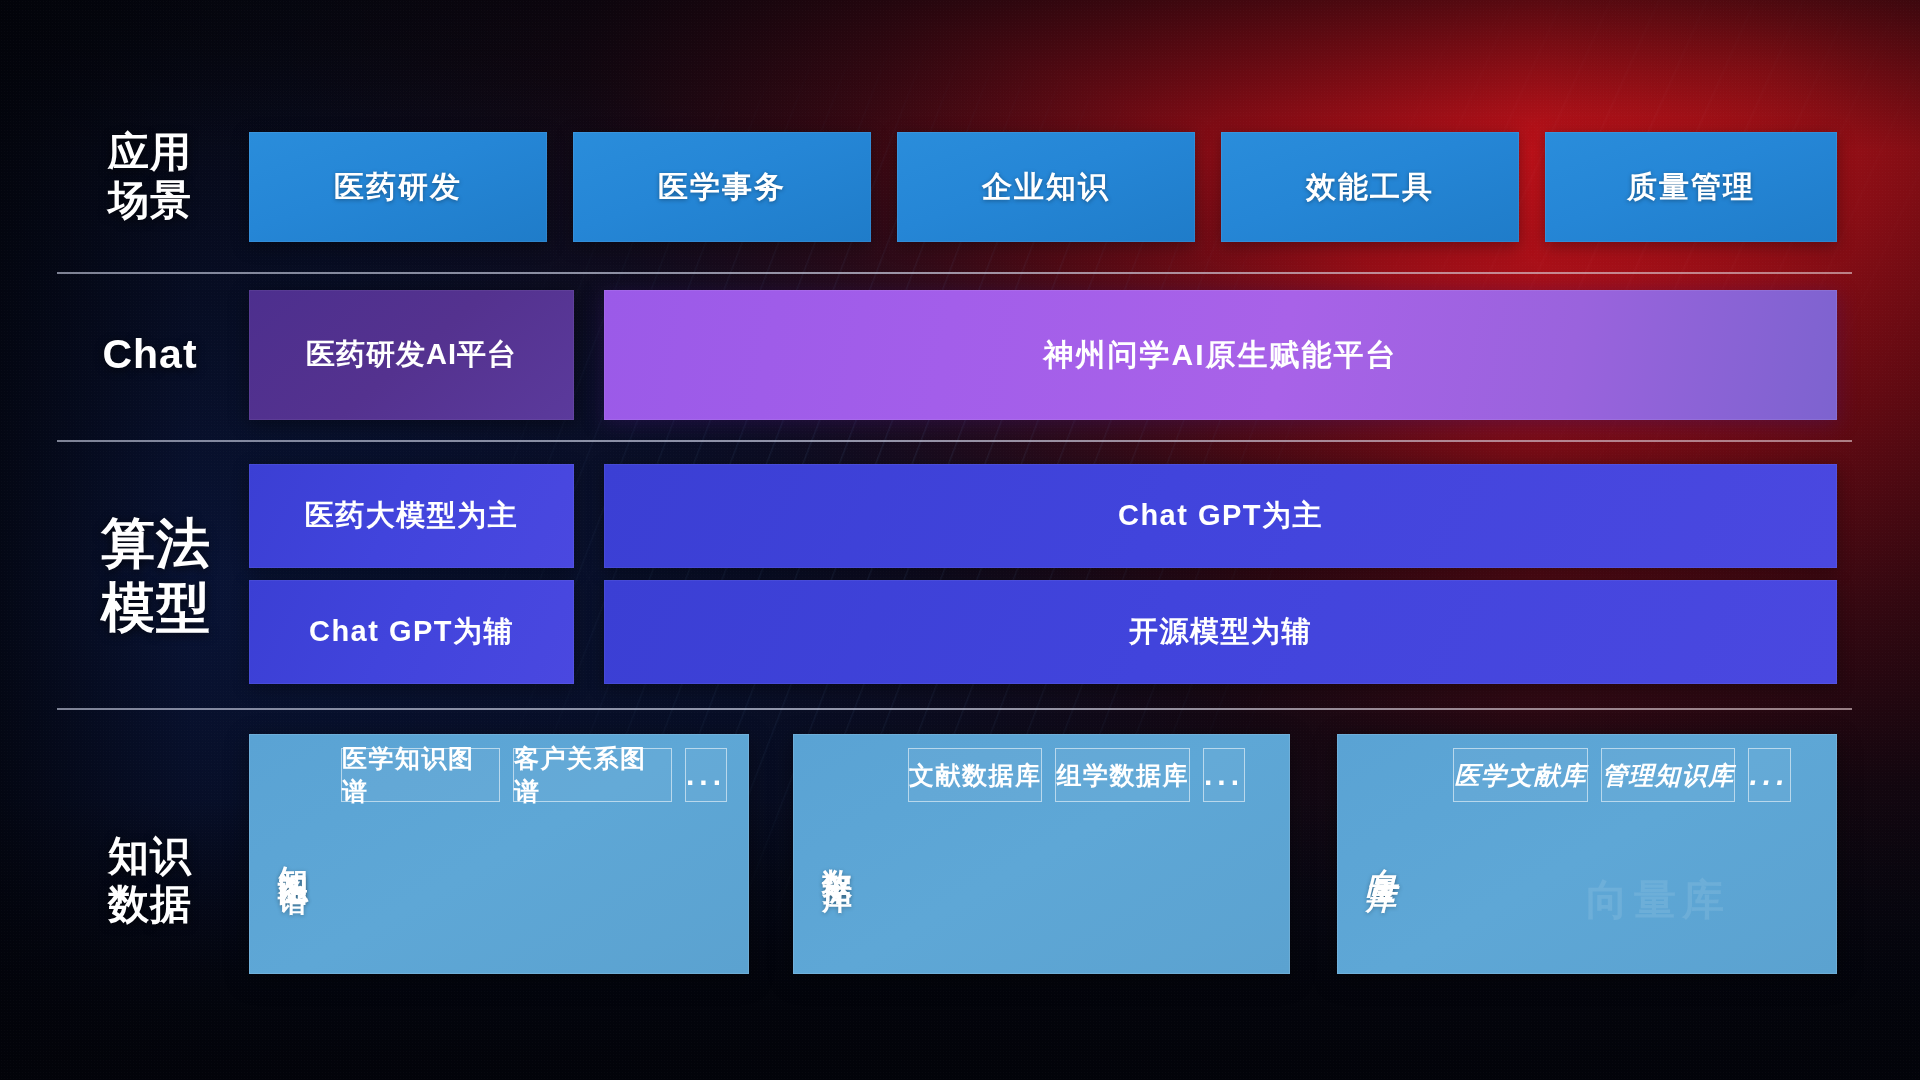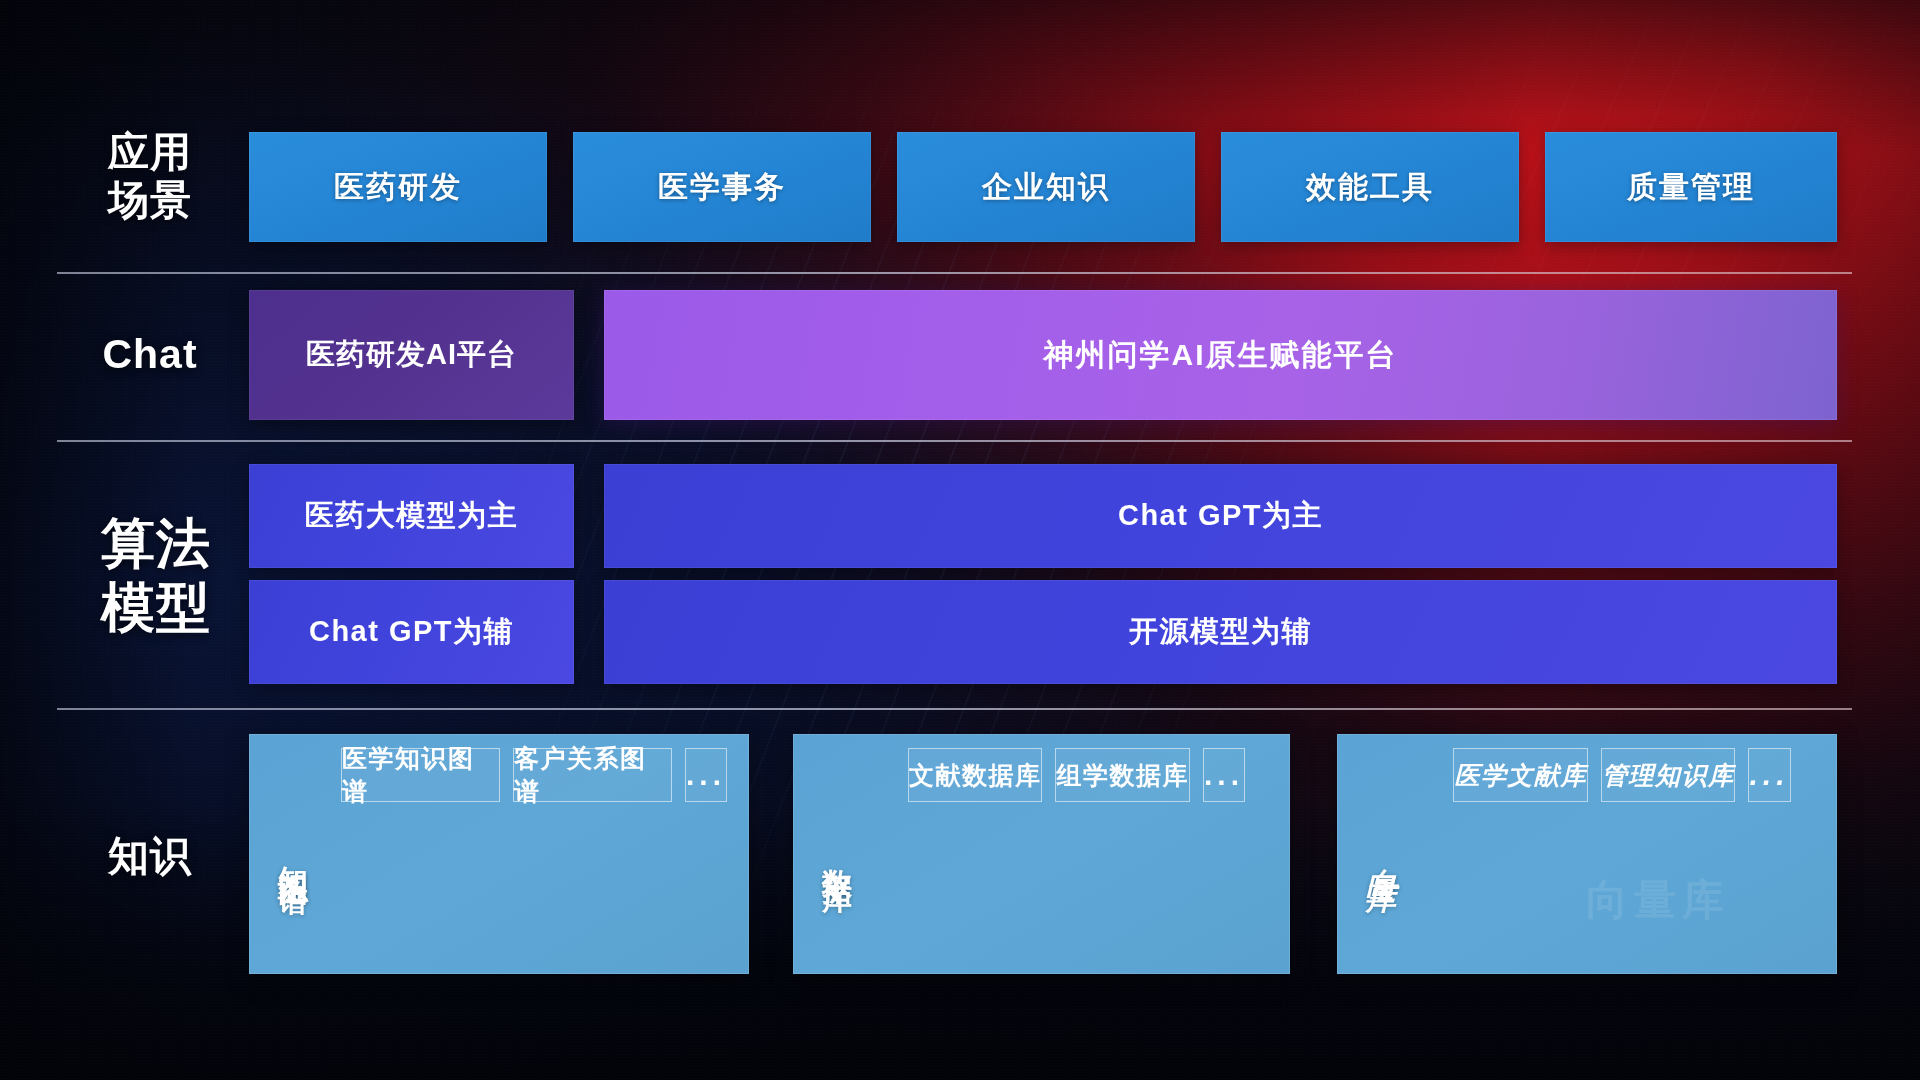--- a/index.html
+++ b/index.html
@@ -293,20 +293,21 @@
     </div>
     <div class="algo-box" id="algo-l2">
       <span>Chat GPT为辅</span>
     </div>
     <div class="algo-box" id="algo-r2">
       <span>开源模型为辅</span>
     </div>
 
     <div class="rowlabel" id="lbl-know">
       <div>知识</div>
+      <div>数据</div>
     </div>
 
     <div class="watermark">向量库</div>
 
     <div class="kgroup" id="kg1">
       <div class="ktitle">知识图谱</div>
       <div class="kitems">
         <div class="kitem">医学知识图谱</div>
         <div class="kitem">客户关系图谱</div>
         <div class="kitem ellipsis">...</div>

